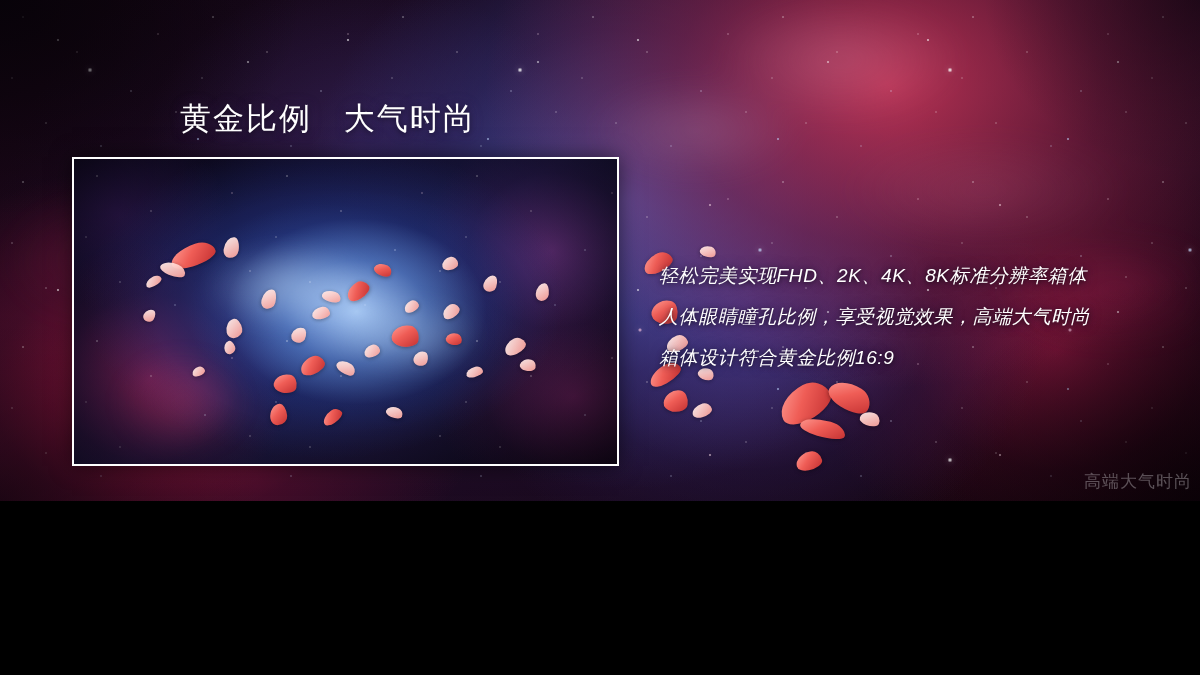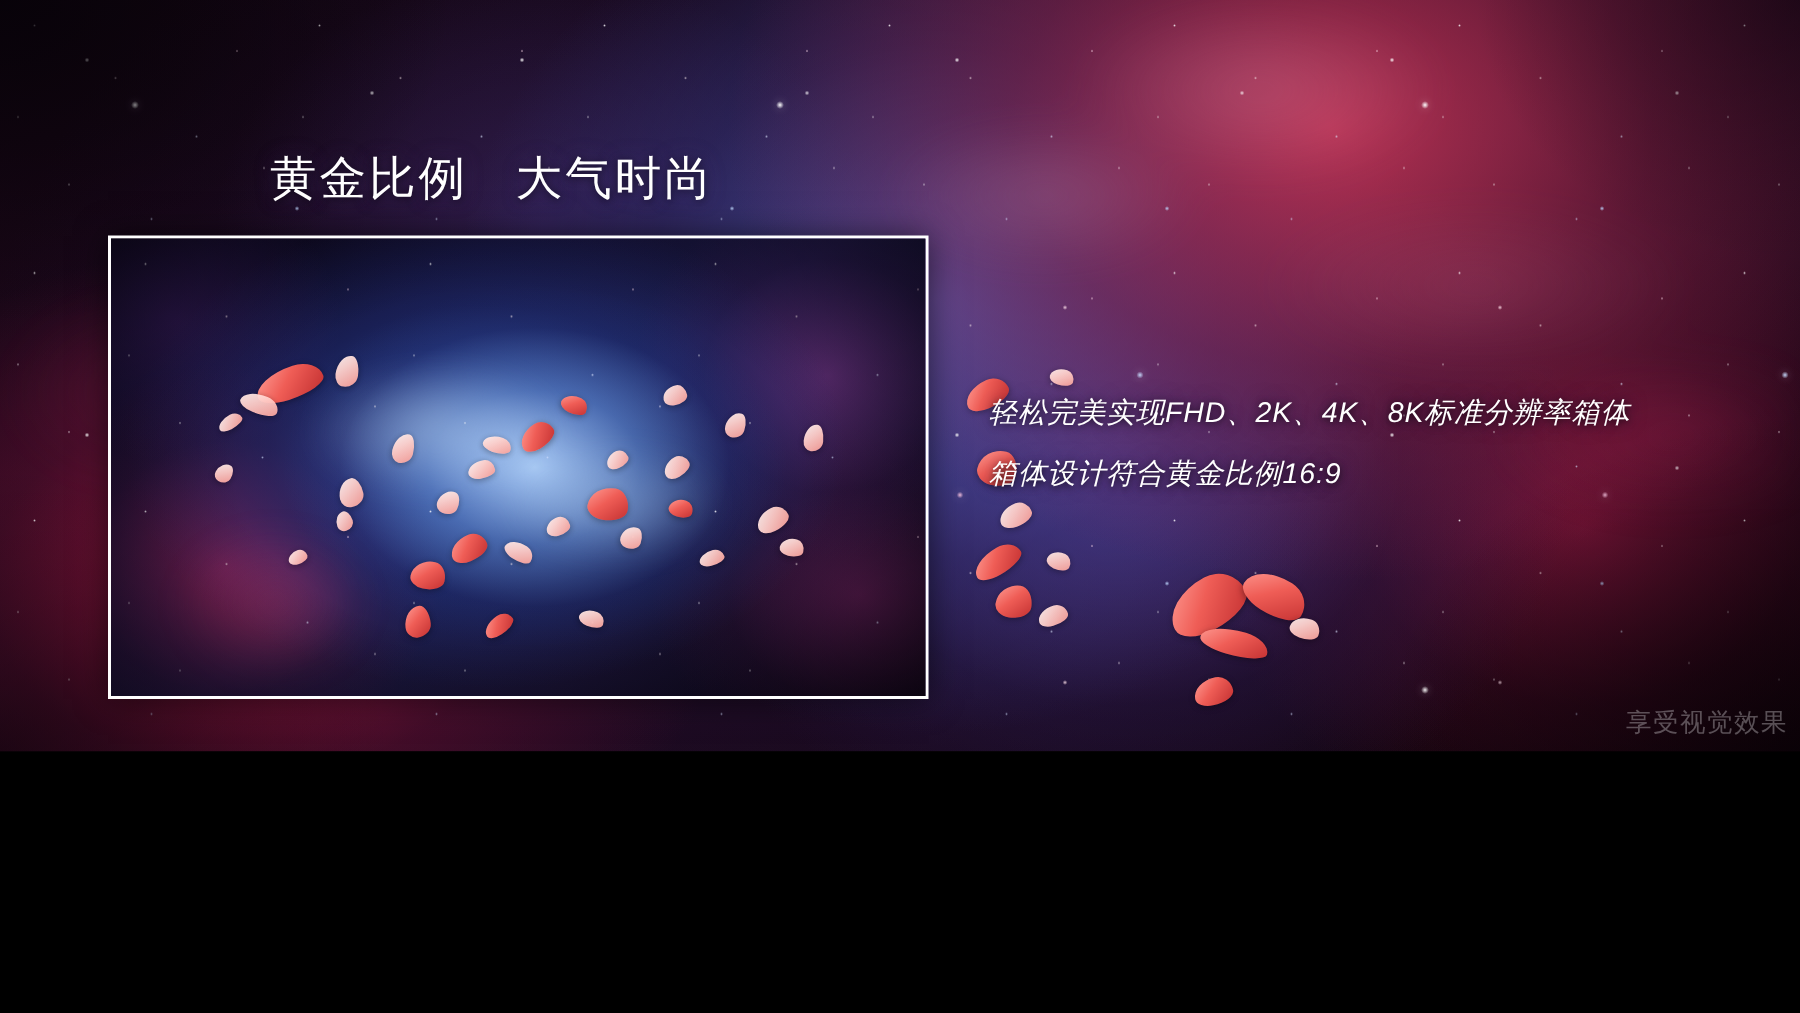--- a/index.html
+++ b/index.html
@@ -258,18 +258,19 @@
       <div class="petal pale" style="left: 692px; top: 404px; width: 20px; height: 13px; transform: rotate(-16deg);"></div>
       <div class="petal deep" style="left: 778px; top: 386px; width: 54px; height: 34px; transform: rotate(-28deg);"></div>
       <div class="petal deep" style="left: 800px; top: 420px; width: 46px; height: 17px; transform: rotate(16deg);"></div>
       <div class="petal deep" style="left: 828px; top: 384px; width: 44px; height: 26px; transform: rotate(32deg);"></div>
       <div class="petal deep" style="left: 796px; top: 452px; width: 26px; height: 18px; transform: rotate(-12deg);"></div>
       <div class="petal pale" style="left: 860px; top: 412px; width: 20px; height: 14px; transform: rotate(20deg);"></div>
     </div>
 
   <div class="body-copy">
     <div class="body-line">轻松完美实现FHD、2K、4K、8K标准分辨率箱体</div>
+    <div class="body-line">人体眼睛瞳孔比例，享受视觉效果，高端大气时尚</div>
     <div class="body-line">箱体设计符合黄金比例16:9</div>
   </div>
 
-  <div class="watermark">享受视觉效果</div>
+  <div class="watermark">高端大气时尚</div>
 
 </div>
 
 </body></html>

